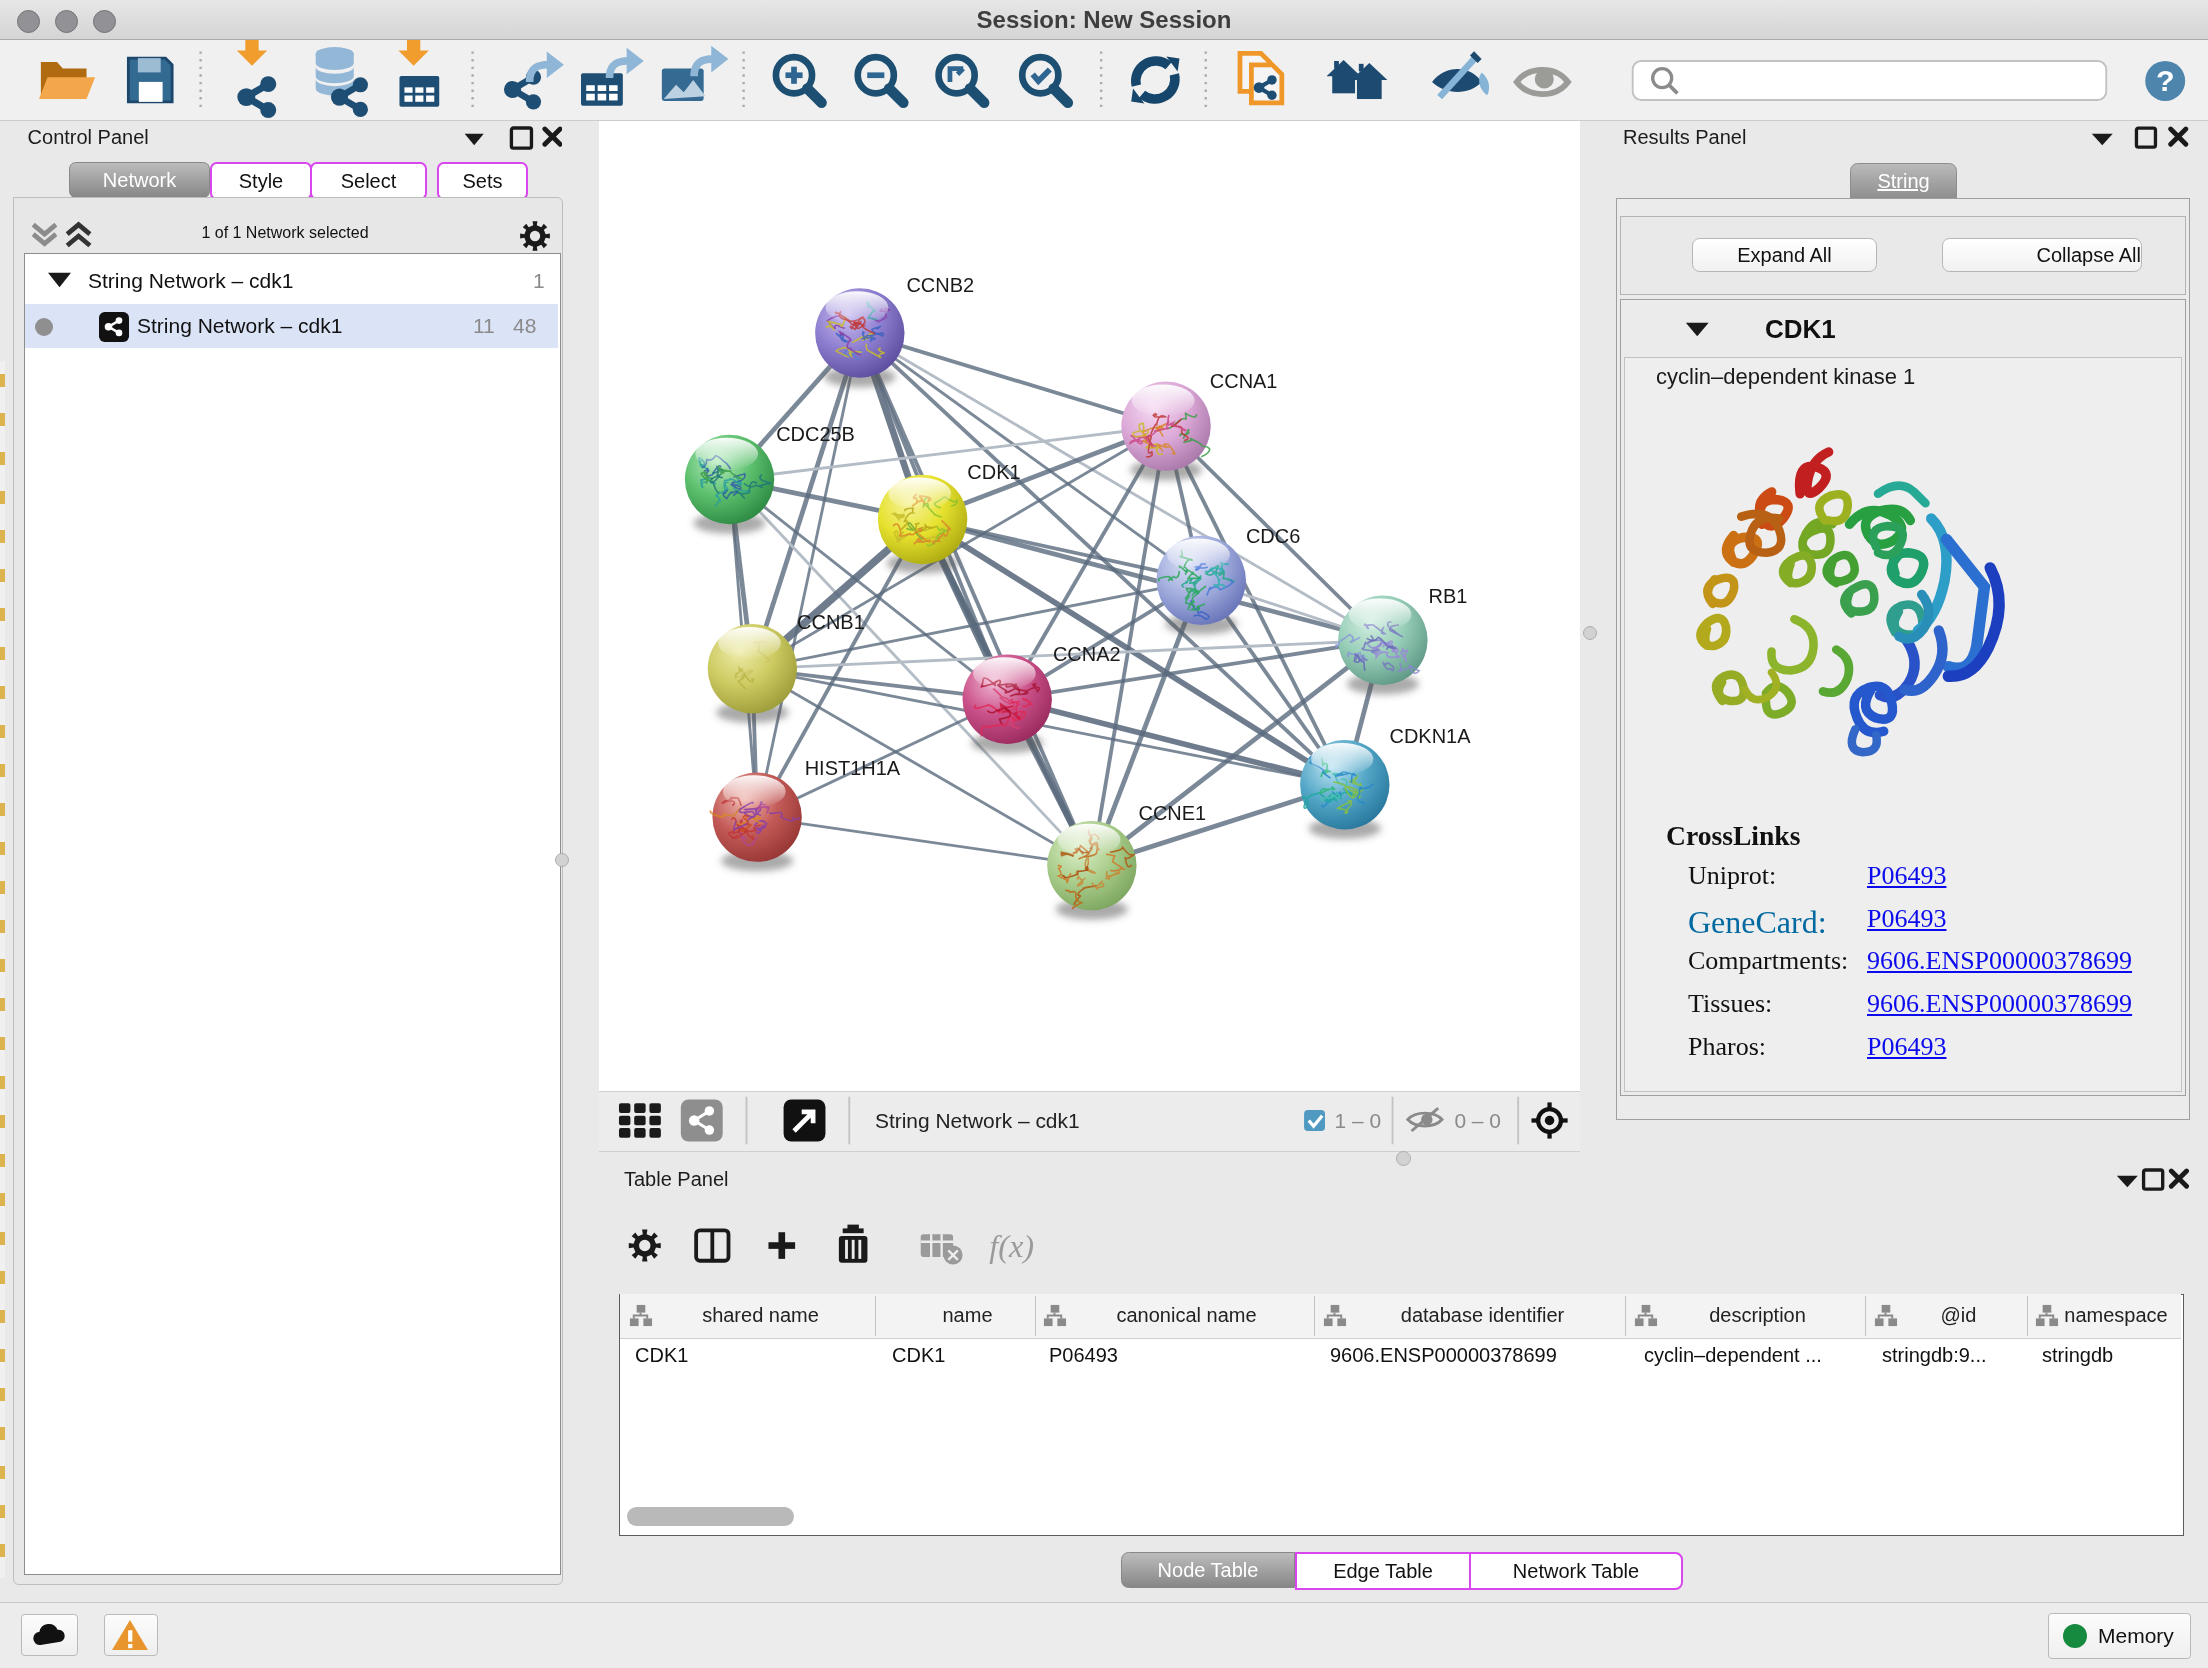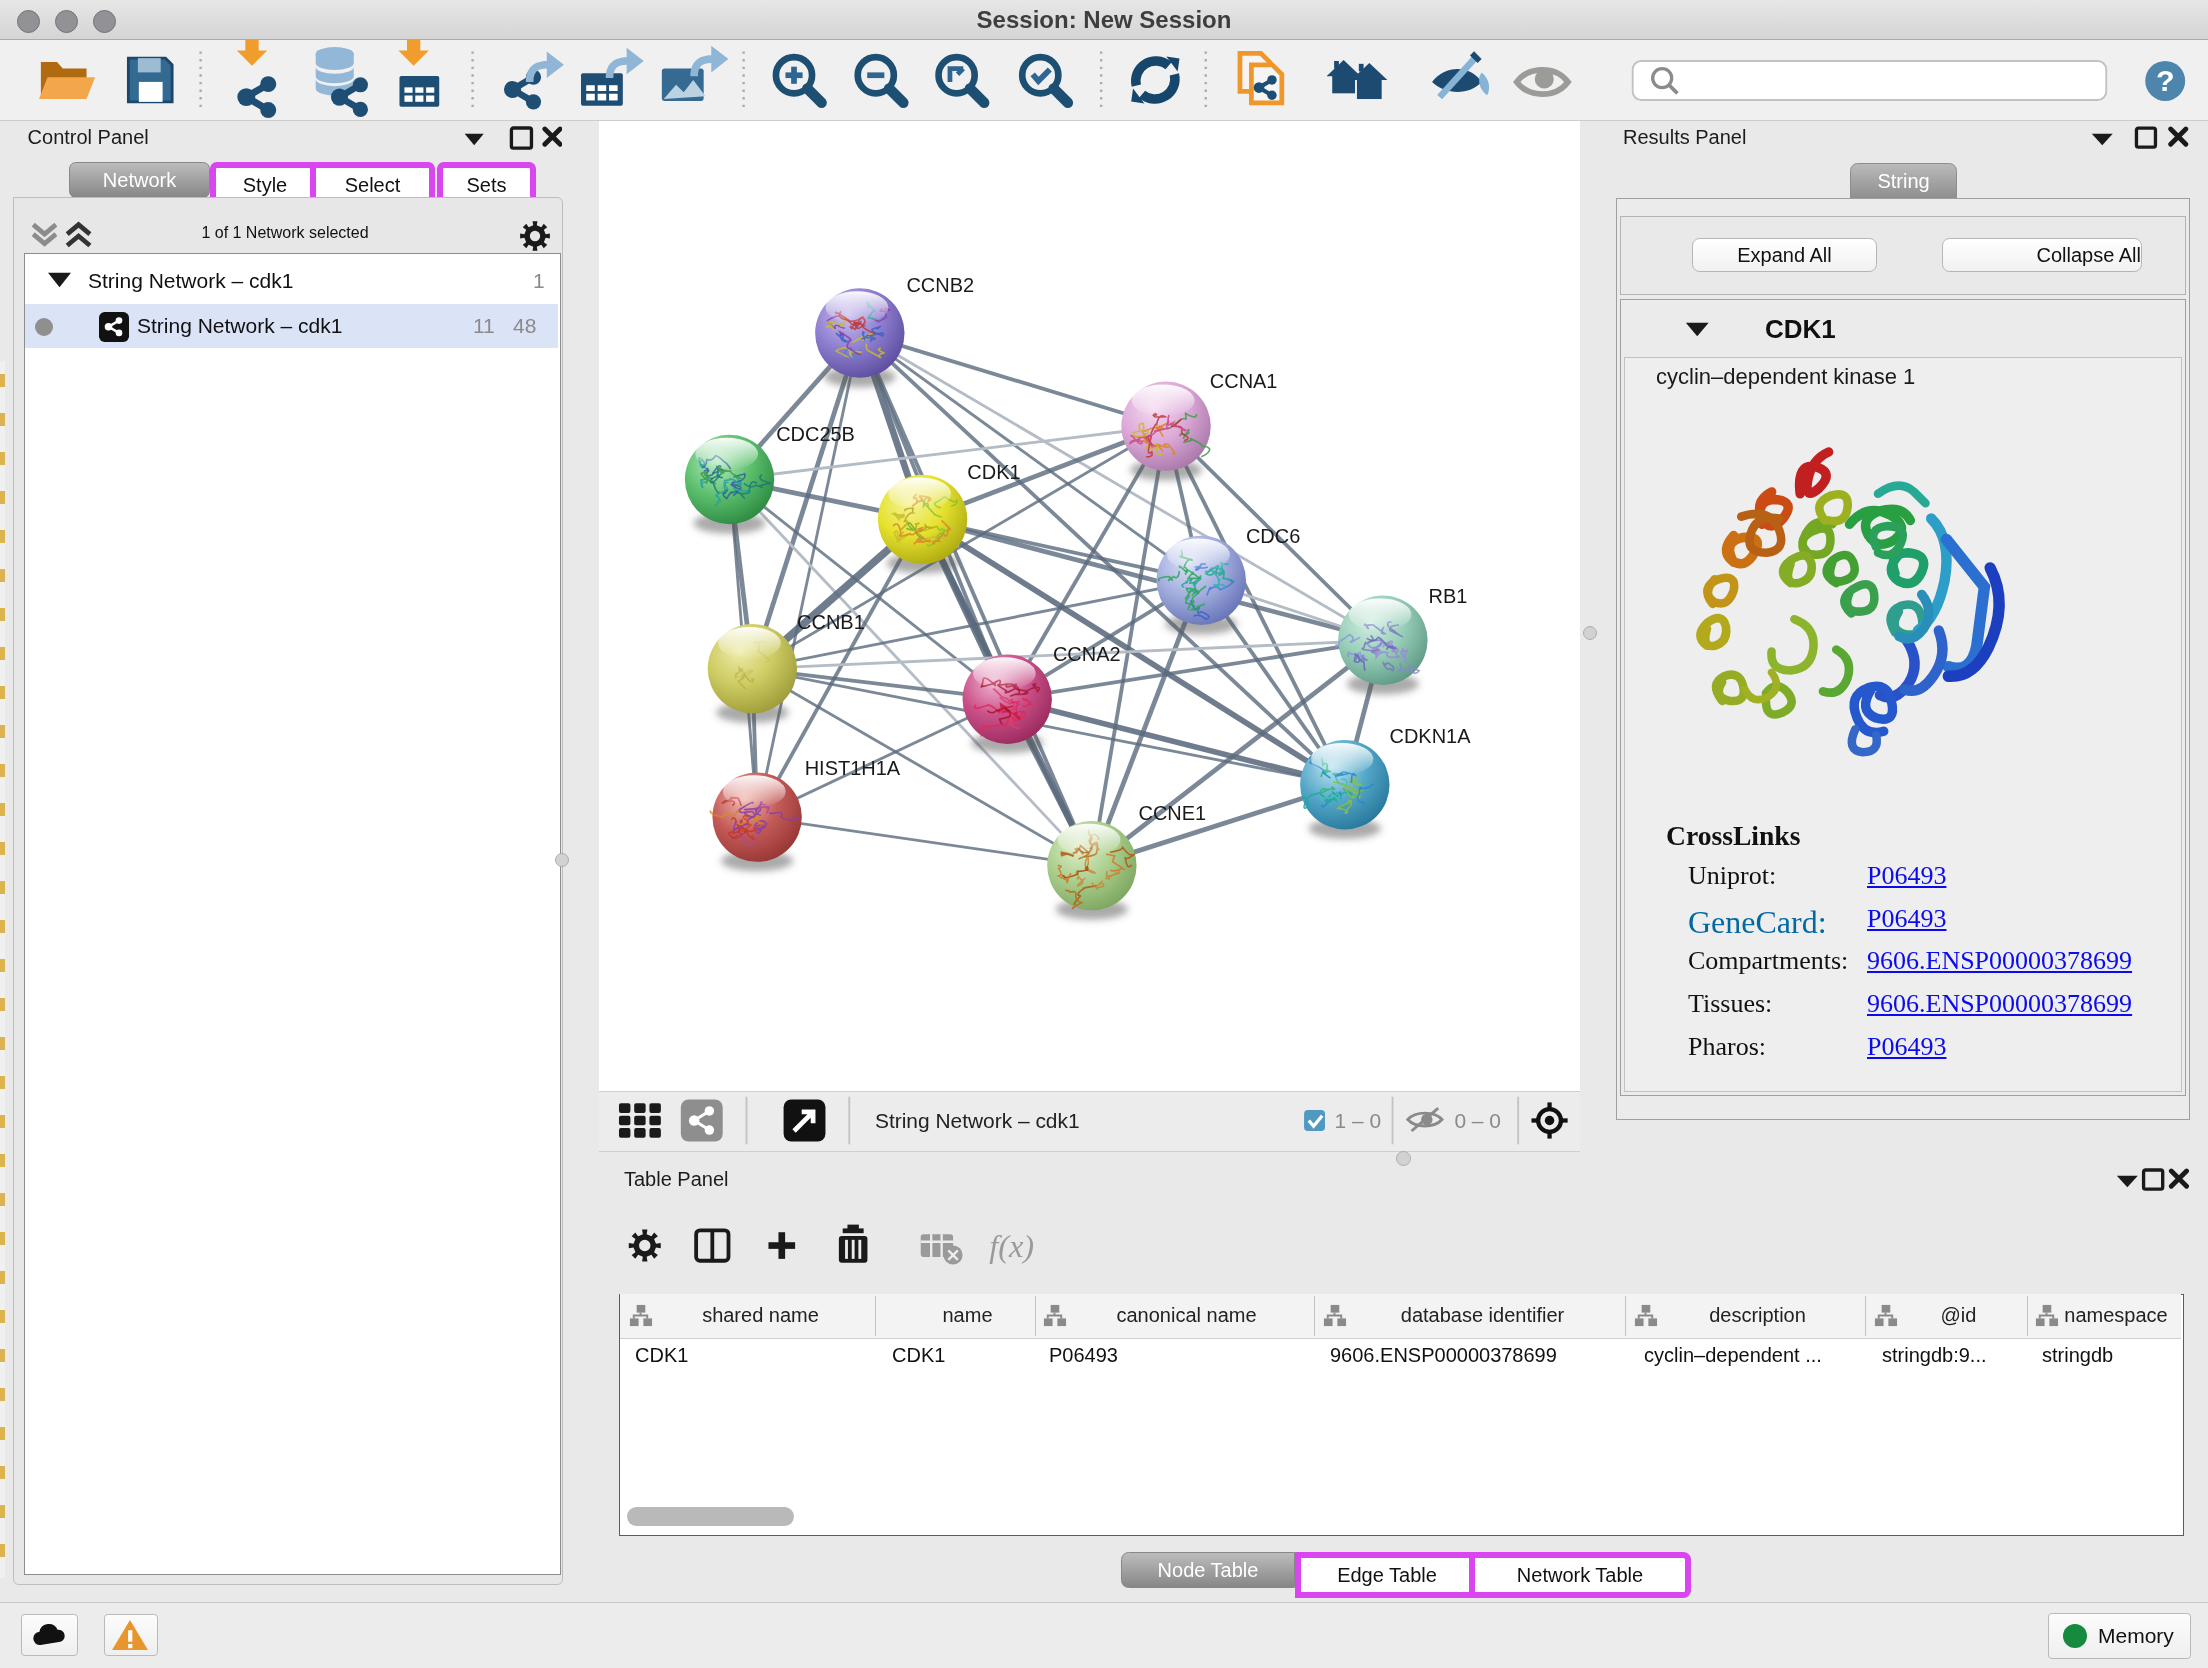--- a/index.html
+++ b/index.html
@@ -6,21 +6,21 @@
 body{width:2208px;height:1668px;position:relative;overflow:hidden;
   font-family:"Liberation Sans",sans-serif;background:#e9e9e9;}
 .abs{position:absolute;}
 #titlebar{left:0;top:0;width:2208px;height:39px;
   background:linear-gradient(#e7e7e7,#d4d4d4);border-bottom:1px solid #ababab;}
 .tl{width:21px;height:21px;border-radius:50%;background:#919196;border:1.4px solid #737377;top:9.5px;}
 #title{width:100%;top:5.7px;text-align:center;font-size:24px;font-weight:bold;color:#3e3e3e;}
 #toolbar{left:0;top:40px;width:2208px;height:80px;background:#f0f0f0;border-bottom:1px solid #cccccc;}
 .paneltitle{font-size:20px;color:#1c1c1c;}
 .tab{position:absolute;height:34px;line-height:34px;text-align:center;font-size:20px;color:#111;
-  background:#ffffff;border:6px solid #d946ef;border-radius:6.7px 6.7px 6.7px 6.7px;}
+  background:#ffffff;border:2px solid #d946ef;border-radius:6.7px 6.7px 6.7px 6.7px;}
 .tabsel{background:linear-gradient(#bcbcbc,#878787);color:#fff;border:1px solid #888;}
 #cp-box{left:13.3px;top:197px;width:548px;height:1386px;background:#e7e7e7;
   border:1px solid #bdbdbd;border-radius:0 5.7px 5.7px 5.7px;}
 #cp-list{left:24px;top:253px;width:535px;height:1320px;background:#ffffff;border:1px solid #8d8d8d;}
 #netcanvas{left:599px;top:121px;width:981px;height:970px;background:#ffffff;}
 #netbar{left:599px;top:1091px;width:981px;height:59px;background:#ececec;border-top:1px solid #cfcfcf;border-bottom:1px solid #cfcfcf;}
 .btn{position:absolute;background:linear-gradient(#ffffff,#f1f1f1);border:1px solid #b5b5b5;border-radius:7.6px;
   text-align:center;font-size:20px;color:#111;}
 .sbtn{position:absolute;background:linear-gradient(#fcfcfc,#efefef);border:1px solid #b9b9b9;border-radius:3.8px;}
 .lnk{color:#0b0bee;text-decoration:underline;}
@@ -588,21 +588,21 @@
 <div class="abs" style="left:1396px;top:1151px;width:13.3px;height:13.3px;border-radius:50%;background:#d2d2d2;border:1px solid #aeaeae;"></div>
 <div class="abs" style="left:555px;top:853px;width:12.4px;height:12.4px;border-radius:50%;background:#d2d2d2;border:1px solid #aeaeae;"></div>
 <div class="abs" style="left:1583px;top:626px;width:12.4px;height:12.4px;border-radius:50%;background:#d2d2d2;border:1px solid #aeaeae;"></div>
 
 <div class="abs paneltitle" style="left:1623px;top:126px;">Results Panel</div>
 <svg class="abs" style="left:2088px;top:126px;" width="114" height="25" viewBox="0 0 120 26">
  <path d="M4,8 l22,0 -11,12 z" fill="#1a1a1a"></path>
  <rect x="51" y="2" width="20" height="20" fill="none" stroke="#1a1a1a" stroke-width="3.5" rx="2"></rect>
  <path d="M87,3 l16,16 M103,3 l-16,16" stroke="#1a1a1a" stroke-width="5" stroke-linecap="round"></path>
 </svg>
-<div class="abs" style="left:1850px;top:163px;width:105px;height:35px;border-radius:7.6px 7.6px 0 0;background:linear-gradient(#bababa,#8d8d8d);border:1px solid #8d8d8d;text-align:center;line-height:35px;font-size:20px;color:#fff;">String</div>
+<div class="abs" style="left:1850px;top:163px;width:105px;height:35px;border-radius:7.6px 7.6px 0 0;background:linear-gradient(#bababa,#8d8d8d);border:1px solid #8d8d8d;text-align:center;line-height:35px;font-size:20px;color:#fff;text-decoration:underline;">String</div>
 <div class="abs" style="left:1616px;top:198px;width:572px;height:920px;background:#ebebeb;border:1px solid #9f9f9f;"></div>
 <div class="abs" style="left:1620px;top:216px;width:564px;height:77px;background:#e9e9e9;border:1px solid #b3b3b3;"></div>
 <div class="btn" style="left:1692px;top:238px;width:183px;height:32px;line-height:32px;">Expand All</div>
 <div class="btn" style="left:1942px;top:238px;width:198px;height:32px;line-height:32px;text-align:right;">Collapse All</div>
 <div class="abs" style="left:1620px;top:299px;width:564px;height:795px;background:#ebebeb;border:1px solid #9f9f9f;"></div>
 <div class="abs" style="left:1624px;top:357px;width:556px;height:733px;background:#eeeeee;border:1px solid #c2c2c2;"></div>
 <svg class="abs" style="left:1683px;top:319px;" width="28.5" height="21" viewBox="0 0 30 22">
  <path d="M3,4 l24,0 -12,14 z" fill="#1a1a1a"></path>
 </svg>
 <div class="abs" style="left:1765px;top:314px;font-size:26px;font-weight:bold;color:#111;">CDK1</div>

